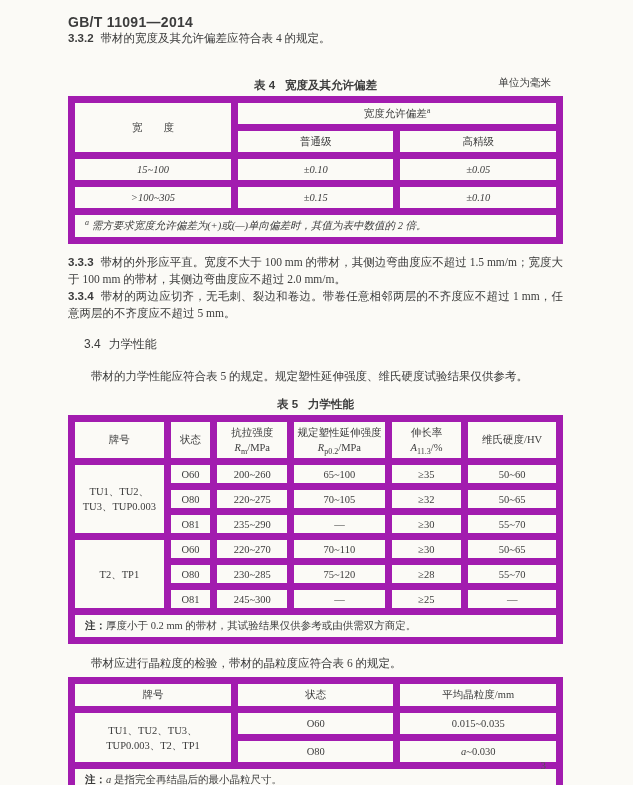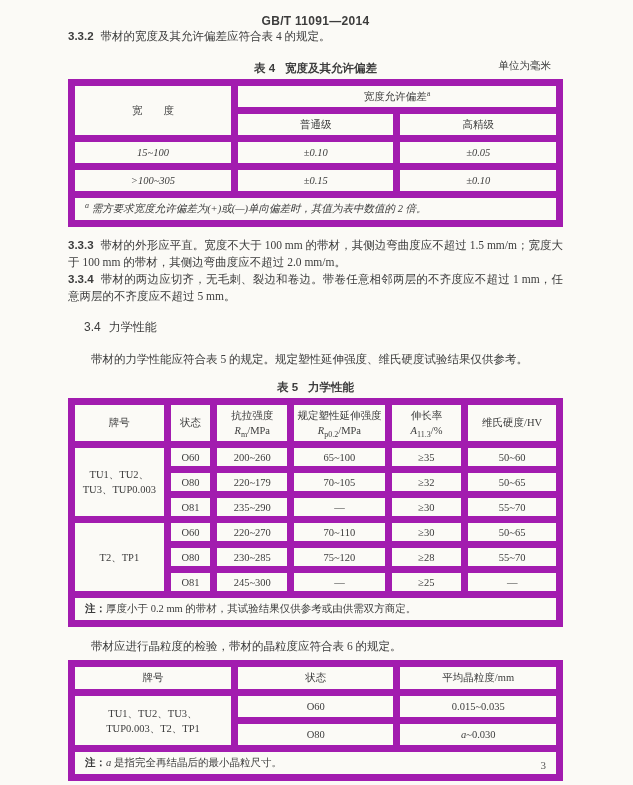--- a/index.html
+++ b/index.html
@@ -6,31 +6,31 @@
   .page{
     position:relative;
     width:633px;height:785px;
     background:#fbfaf6;
     font-family:"Liberation Serif","DejaVu Serif",serif;
     color:#3c3c3c;
     overflow:hidden;
     box-shadow:0 0 4px rgba(0,0,0,.2);
   }
   .content{position:absolute;left:68px;top:0;width:495px;}
-  .doc-header{margin-top:14px;text-align:center;
+  .doc-header{margin-top:14px;text-align:left;
     font-family:"Liberation Sans","DejaVu Sans",sans-serif;
-    font-weight:bold;font-size:12px;letter-spacing:.3px;}
+    font-weight:bold;font-size:14px;letter-spacing:.3px;}
   p.para{margin:0;font-size:11.5px;line-height:17px;text-align:justify;}
   .mt-para{margin-top:15px;}
   .sec-num{font-family:"Liberation Sans","DejaVu Sans",sans-serif;font-weight:bold;margin-right:7px;}
   .sec-heading{margin:16px;font-size:12px;line-height:16px;
     font-family:"Liberation Sans","DejaVu Sans",sans-serif;font-weight:normal;}
   .sec-heading .gap{display:inline-block;width:8px;}
   .indent{text-indent:2em;}
-  .caption-row{position:relative;margin-top:13px;height:16px;text-align:center;}
+  .caption-row{position:relative;margin-top:28px;height:16px;text-align:center;}
   .caption{display:inline-block;font-family:"Liberation Sans","DejaVu Sans",sans-serif;
     font-weight:bold;font-size:11.5px;}
   .caption .cap-gap{display:inline-block;width:10px;}
   .unit-note{position:absolute;right:12px;bottom:1px;font-size:10.5px;font-weight:normal;
     font-family:"Liberation Serif","DejaVu Serif",serif;}
   table{width:100%;border-collapse:collapse;margin-top:5px;
     font-size:10.5px;color:#3c3c3c;}
   table{border:2px solid #45443f;}
   th,td{border:7px solid #a21caf;text-align:center;vertical-align:middle;
     padding:2px 4px;font-weight:normal;}
@@ -152,21 +152,21 @@
           <span class="grade-line">TU3、TUP0.003</span>
         </td>
         <td>O60</td>
         <td>200~260</td>
         <td>65~100</td>
         <td>≥35</td>
         <td>50~60</td>
       </tr>
       <tr>
         <td>O80</td>
-        <td>220~179</td>
+        <td>220~275</td>
         <td>70~105</td>
         <td>≥32</td>
         <td>50~65</td>
       </tr>
       <tr>
         <td>O81</td>
         <td>235~290</td>
         <td>—</td>
         <td>≥30</td>
         <td>55~70</td>

